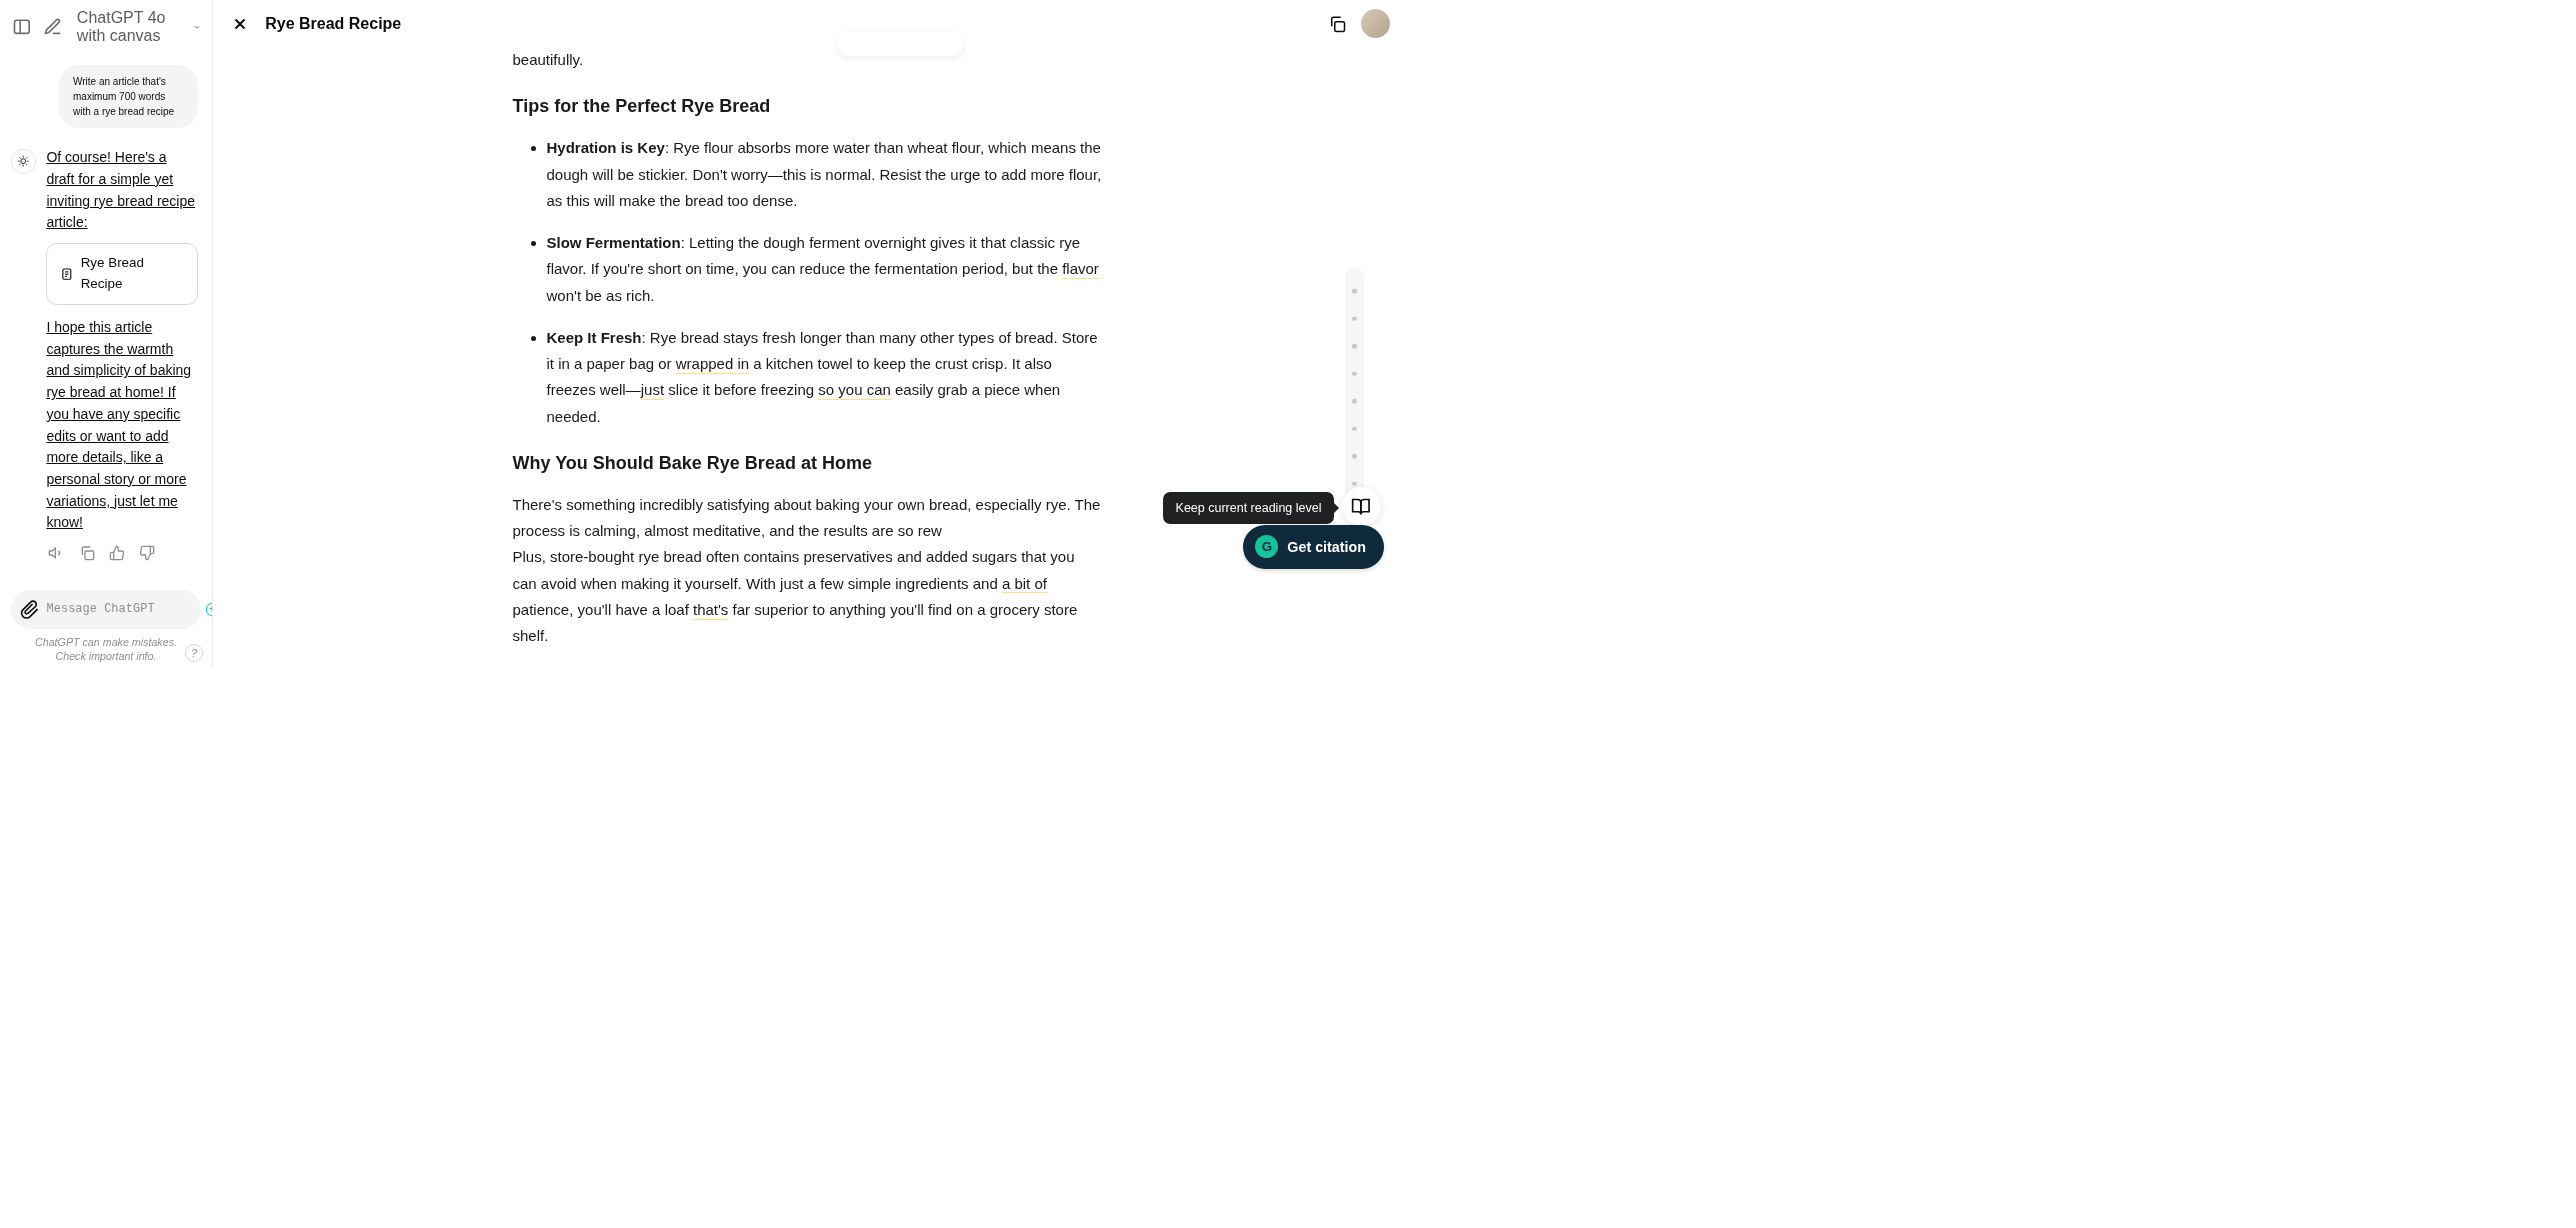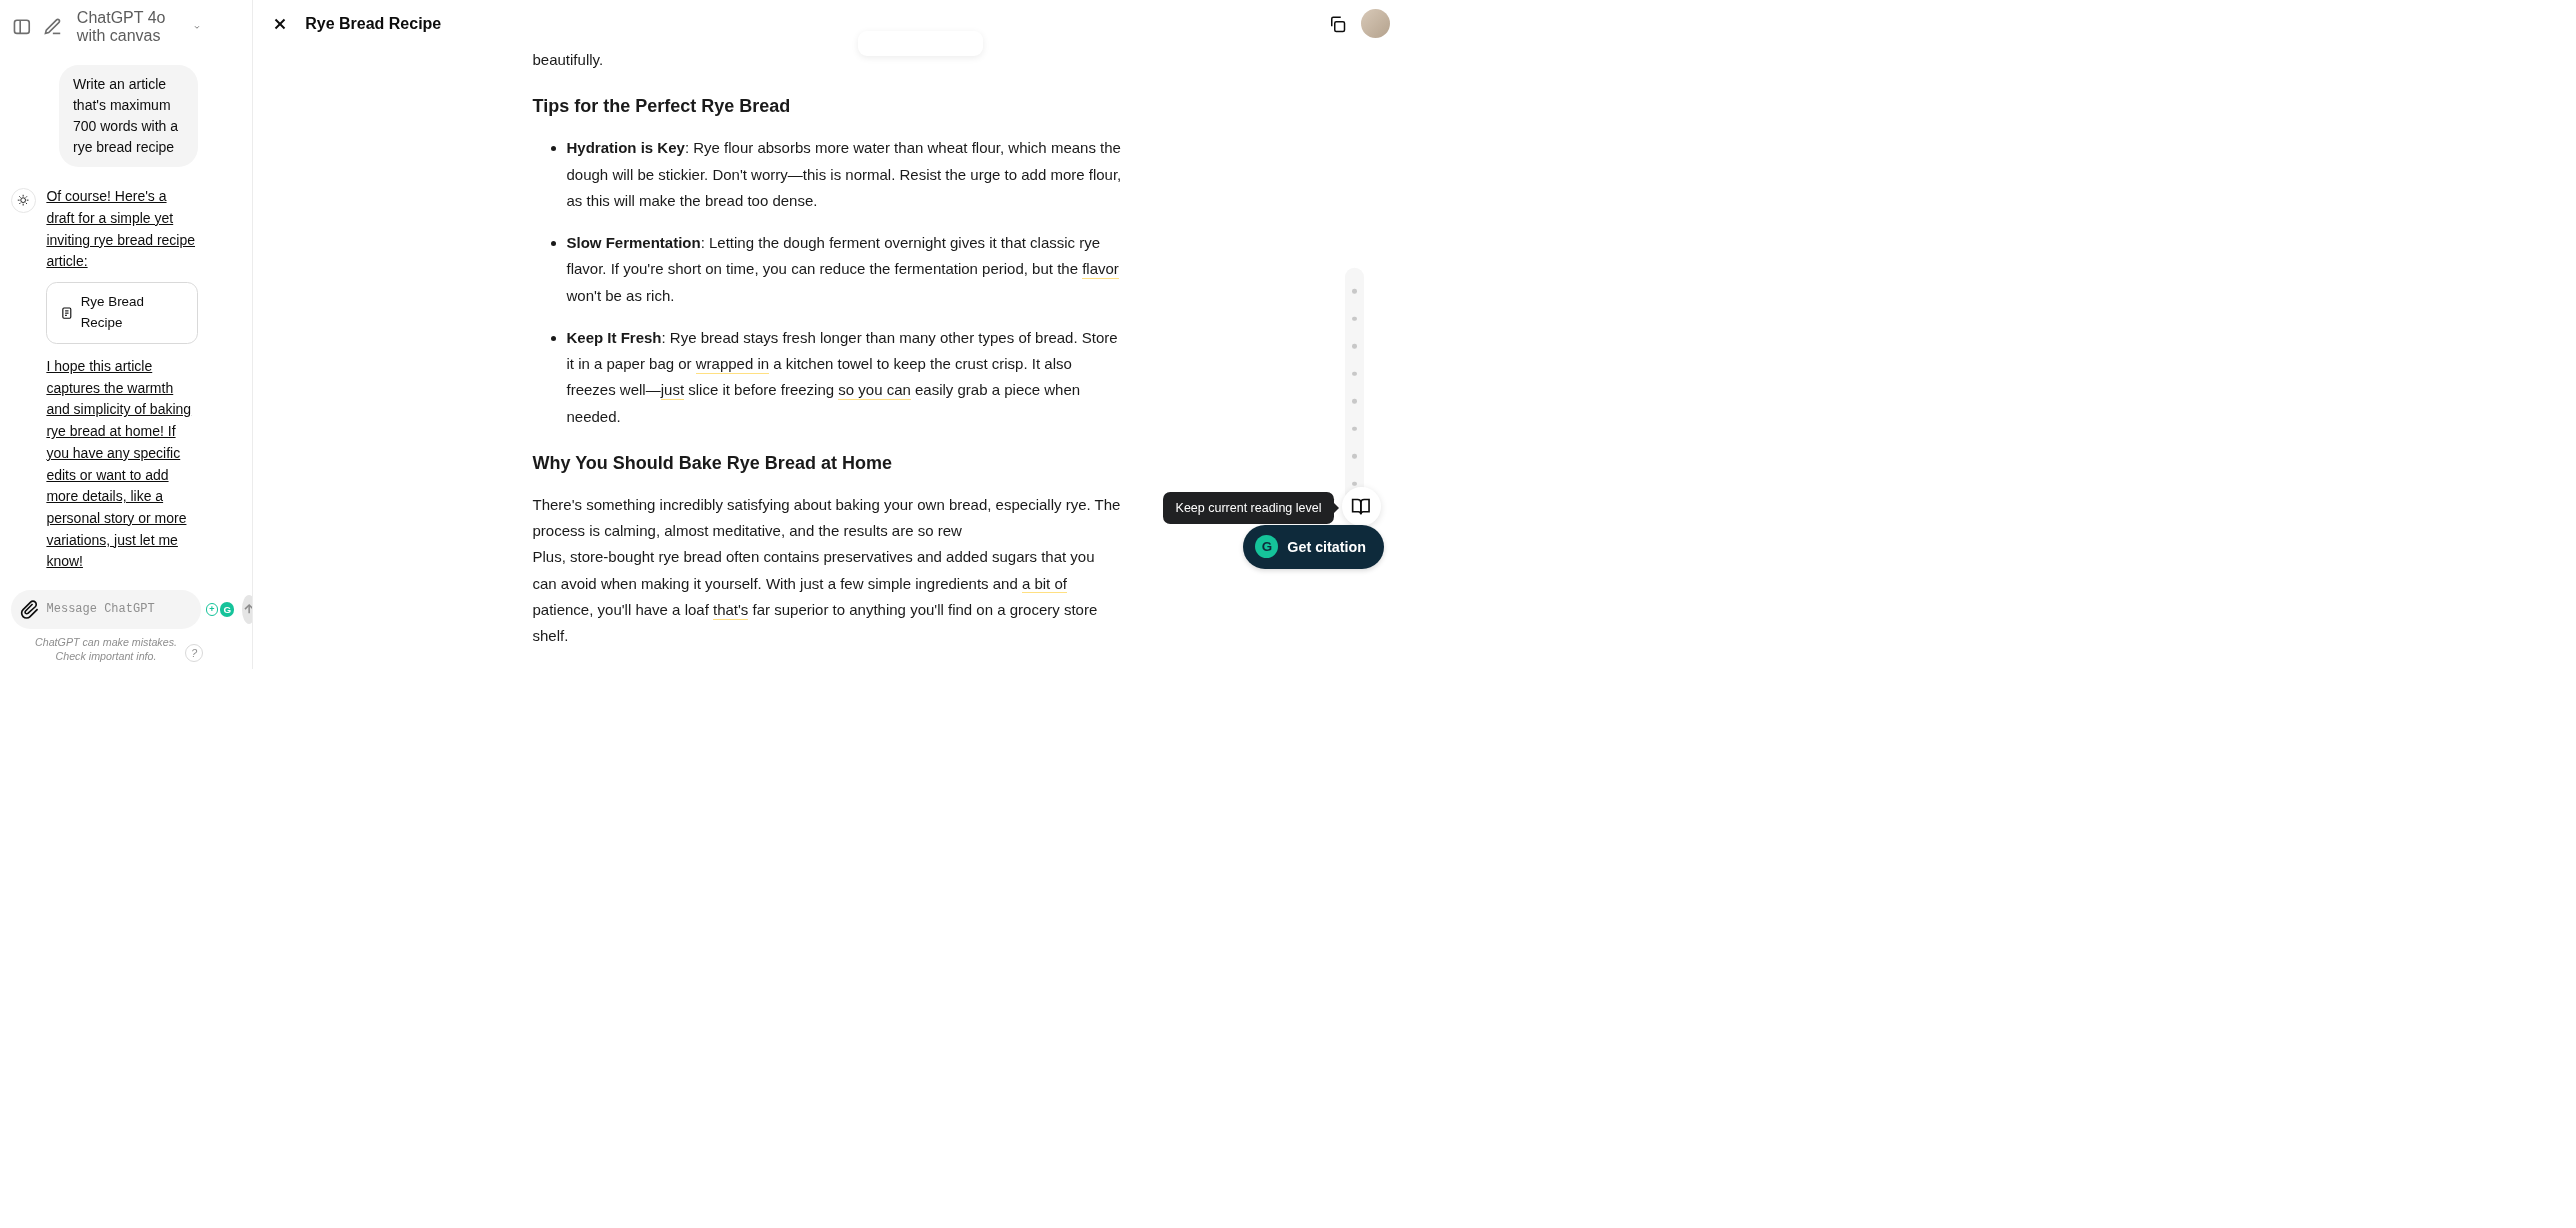--- a/index.html
+++ b/index.html
@@ -4,21 +4,21 @@
   <style>
     * { box-sizing: border-box; margin: 0; padding: 0; }
     body {
       font-family: -apple-system, BlinkMacSystemFont, "Segoe UI", Helvetica, Arial, sans-serif;
       background: #fff;
       color: #0d0d0d;
       overflow: hidden;
       width: 1402px;
       height: 669px;
     }
-    .app { display: flex; height: 100%; gap: 40px; }
+    .app { display: flex; height: 100%; }
     .sidebar {
       width: 212px;
       display: flex;
       flex-direction: column;
       padding: 9px 10.7px 5.4px 10.7px;
       background: #fff;
     }
     .sidebar-header {
       display: flex;
       align-items: center;
@@ -46,21 +46,21 @@
       overflow-y: auto;
       padding-right: 3.6px;
       padding-top: 3.6px;
     }
     .user-message {
       background: #f4f4f4;
       border-radius: 19.7px;
       padding: 9px 14.3px;
       margin-left: 48px;
       margin-bottom: 19.7px;
-      font-size: 14px;
+      font-size: 10px;
       line-height: 1.5;
       color: #0d0d0d;
     }
     .assistant-row {
       display: flex;
       gap: 10.7px;
       margin-bottom: 10.7px;
     }
     .assistant-avatar {
       width: 25px; height: 25px; min-width: 25px;

